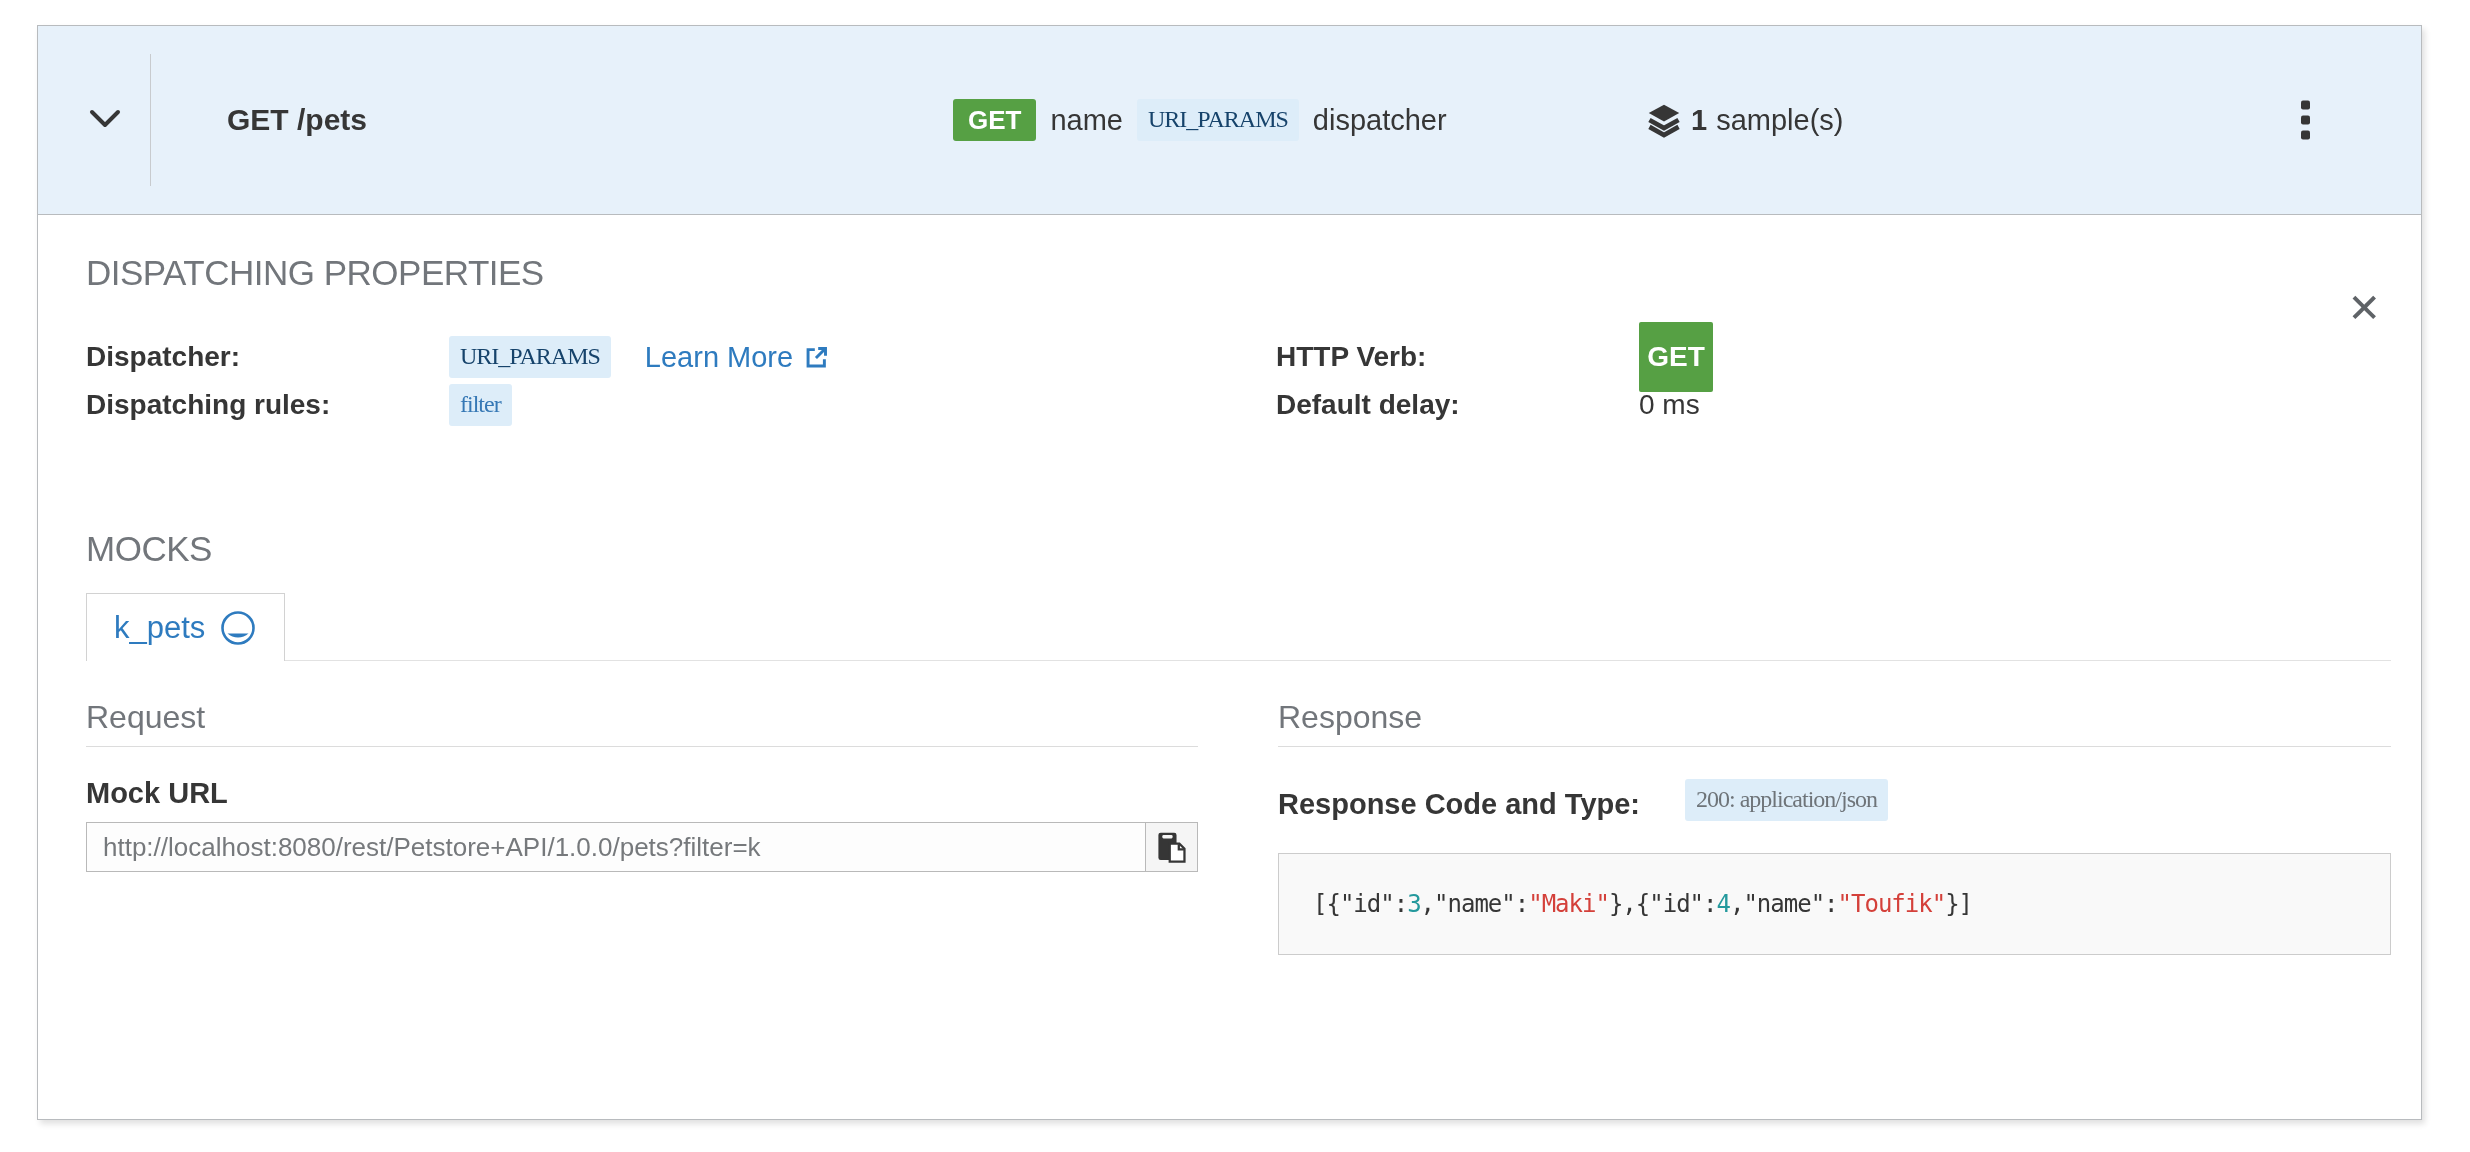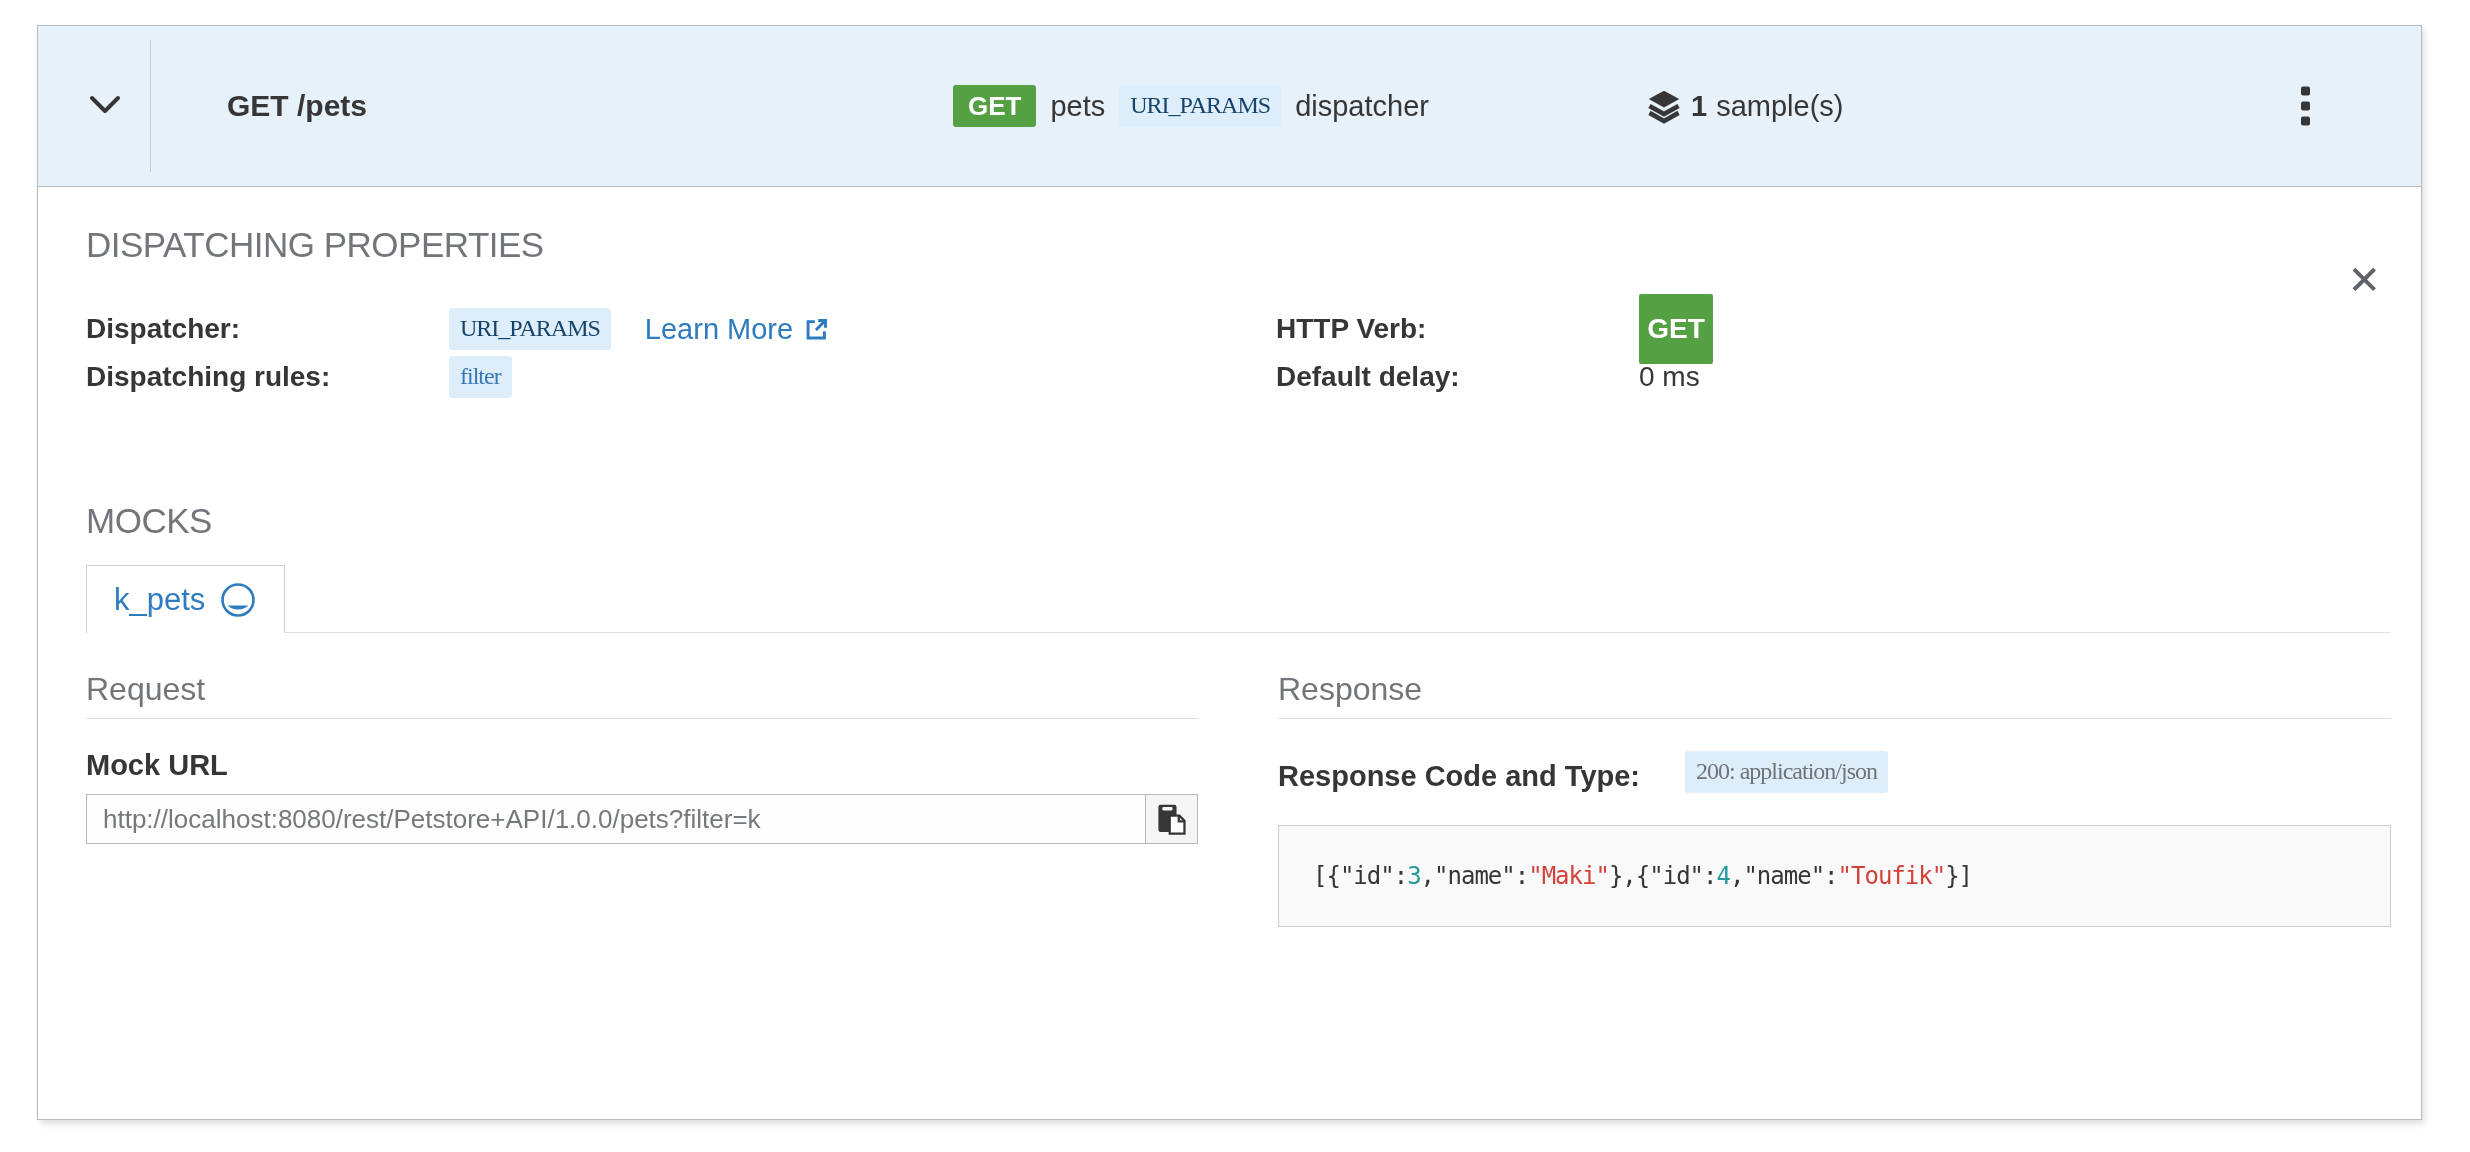--- a/index.html
+++ b/index.html
@@ -14,21 +14,21 @@
     position: absolute;
     left: 37px; top: 25px;
     width: 2385px; height: 1095px;
     background: #ffffff;
     border: 1px solid #b8bbbe;
     box-shadow: 3px 4px 6px rgba(3,3,3,0.12);
   }
   
   .card-header {
     position: relative;
-    height: 161px;
+    height: 189px;
     background: #e7f1fa;
     border-bottom: 1px solid #b8bbbe;
     display: flex;
     align-items: center;
   }
   .chev-btn {
     margin-left: 50px;
     background: none; border: none; padding: 0;
     cursor: pointer; display: flex; align-items: center;
   }
@@ -218,21 +218,21 @@
         <svg width="34" height="22" viewBox="0 0 34 22">
           <polyline points="4,4 17,17 30,4" fill="none" stroke="#363636" stroke-width="4" stroke-linecap="round" stroke-linejoin="round"></polyline>
         </svg>
       </span>
     </button>
     <div class="vdivider"></div>
     <div class="op-title">GET /pets</div>
 
     <div class="hdr-mid">
       <span class="badge-get">GET</span>
-      <span>pets</span>
+      <span>name</span>
       <code class="chip chip-navy">URI_PARAMS</code>
       <span>dispatcher</span>
     </div>
 
     <div class="hdr-samples">
       <span style="display:flex;">
         <svg width="36" height="36" viewBox="0 0 26 26">
           <path d="M13 2 L24 8 L13 14 L2 8 Z" fill="#363636"></path>
           <path d="M2.5 13 L13 18.8 L23.5 13" fill="none" stroke="#363636" stroke-width="3.4"></path>
           <path d="M2.5 18 L13 23.8 L23.5 18" fill="none" stroke="#363636" stroke-width="3.4"></path>

